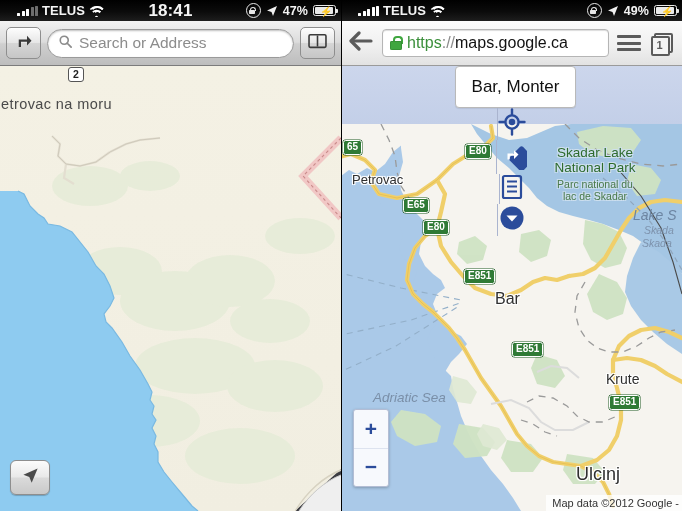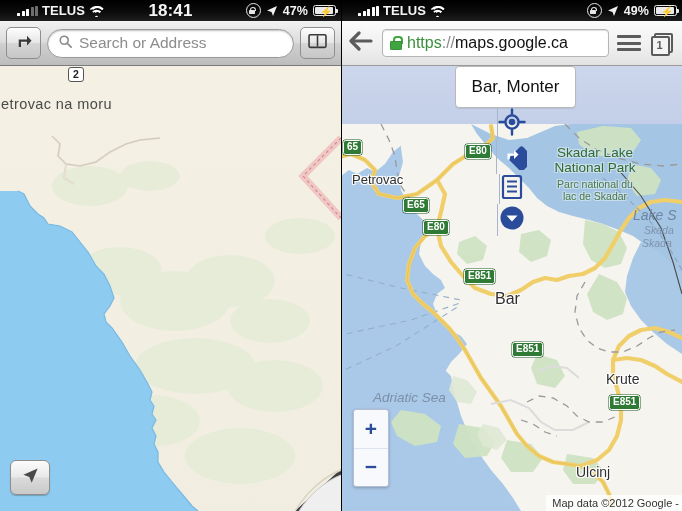--- a/index.html
+++ b/index.html
@@ -390,21 +390,21 @@
           <path d="M262,54 L286,74 L308,96 L326,120 L341,146"></path>
         </g>
         <g stroke="#4a4a4a" stroke-width="1.1" fill="none">
           <path d="M276,44 L300,72 L320,104 L332,138 L341,170"></path>
         </g>
       </svg>
 
       <div class="maplabel lbl-town" style="left:11px;top:48px;">Petrovac</div>
       <div class="maplabel lbl-town" style="left:154px;top:166px;font-size:16px;">Bar</div>
       <div class="maplabel lbl-town" style="left:265px;top:247px;font-size:14px;">Krute</div>
-      <div class="maplabel lbl-town" style="left:235px;top:340px;font-size:14px;">Ulcinj</div>
+      <div class="maplabel lbl-town" style="left:235px;top:340px;font-size:18px;">Ulcinj</div>
 
       <div class="maplabel lbl-park" style="left:189px;top:22px;width:130px;">Skadar Lake</div>
       <div class="maplabel lbl-park" style="left:189px;top:37px;width:130px;">National Park</div>
       <div class="maplabel lbl-parksub" style="left:189px;top:66px;width:130px;">lac de Skadar</div>
       <div class="maplabel lbl-parksub" style="left:189px;top:54px;width:130px;">Parc national du</div>
 
       <div class="maplabel lbl-sea" style="left:32px;top:266px;">Adriatic Sea</div>
       <div class="maplabel lbl-lake" style="left:292px;top:83px;">Lake S</div>
       <div class="maplabel lbl-lakesub" style="left:303px;top:100px;">Skada</div>
       <div class="maplabel lbl-lakesub" style="left:301px;top:113px;">Skada</div>

